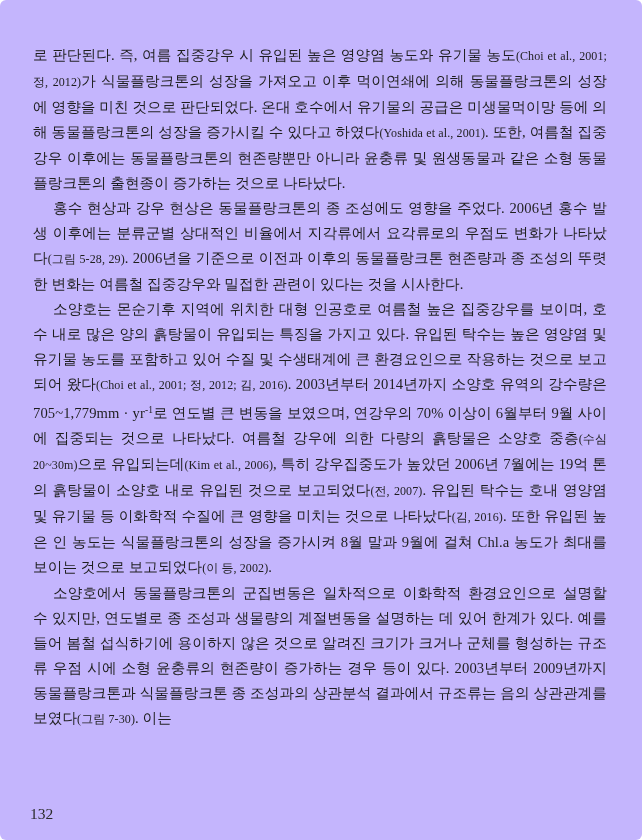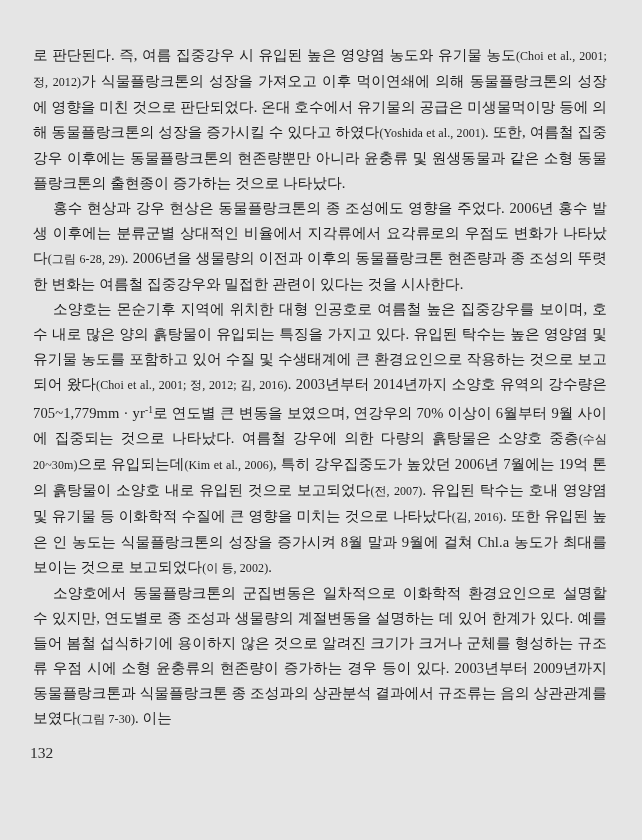--- a/index.html
+++ b/index.html
@@ -4,24 +4,25 @@
 <style>
   html, body {
     margin: 0;
     padding: 0;
     background: #ffffff;
   }
   .page {
     position: relative;
     width: 642px;
     height: 840px;
-    background: #e5e5e5;
+    background: #c4b5fd;
     font-family: "Liberation Serif", "DejaVu Serif", serif;
     color: #1e1e1e;
     overflow: hidden;
+    border-radius: 6px;
   }
   .text-block {
     position: absolute;
     left: 33px;
     top: 43px;
     width: 574px;
     font-size: 14.6px;
     line-height: 25px;
     text-align: justify;
     letter-spacing: 0.1px;
@@ -38,31 +39,31 @@
     font-size: 12px;
   }
   .sup {
     font-size: 9.5px;
     vertical-align: 5px;
     letter-spacing: 0;
   }
   .page-number {
     position: absolute;
     left: 30px;
-    top: 744px;
+    top: 805px;
     font-size: 15.5px;
     color: #2b2b2b;
     font-family: "Liberation Serif", "DejaVu Serif", serif;
     text-align: center;
   }
 </style>
 </head>
 <body>
 
 <div class="page">
   <div class="text-block">
       <p class="para"><span>로 판단된다. 즉, 여름 집중강우 시 유입된 높은 영양염 농도와 유기물 농도</span><span class="cite">(Choi et al., 2001; 정, 2012)</span><span>가 식물플랑크톤의 성장을 가져오고 이후 먹이연쇄에 의해 동물플랑크톤의 성장에 영향을 미친 것으로 판단되었다. 온대 호수에서 유기물의 공급은 미생물먹이망 등에 의해 동물플랑크톤의 성장을 증가시킬 수 있다고 하였다</span><span class="cite">(Yoshida et al., 2001)</span><span>. 또한, 여름철 집중강우 이후에는 동물플랑크톤의 현존량뿐만 아니라 윤충류 및 원생동물과 같은 소형 동물플랑크톤의 출현종이 증가하는 것으로 나타났다.</span></p>
-      <p class="para indent"><span>홍수 현상과 강우 현상은 동물플랑크톤의 종 조성에도 영향을 주었다. 2006년 홍수 발생 이후에는 분류군별 상대적인 비율에서 지각류에서 요각류로의 우점도 변화가 나타났다</span><span class="cite">(그림 6-28, 29)</span><span>. 2006년을 생물량의 이전과 이후의 동물플랑크톤 현존량과 종 조성의 뚜렷한 변화는 여름철 집중강우와 밀접한 관련이 있다는 것을 시사한다.</span></p>
+      <p class="para indent"><span>홍수 현상과 강우 현상은 동물플랑크톤의 종 조성에도 영향을 주었다. 2006년 홍수 발생 이후에는 분류군별 상대적인 비율에서 지각류에서 요각류로의 우점도 변화가 나타났다</span><span class="cite">(그림 5-28, 29)</span><span>. 2006년을 기준으로 이전과 이후의 동물플랑크톤 현존량과 종 조성의 뚜렷한 변화는 여름철 집중강우와 밀접한 관련이 있다는 것을 시사한다.</span></p>
       <p class="para indent"><span>소양호는 몬순기후 지역에 위치한 대형 인공호로 여름철 높은 집중강우를 보이며, 호수 내로 많은 양의 흙탕물이 유입되는 특징을 가지고 있다. 유입된 탁수는 높은 영양염 및 유기물 농도를 포함하고 있어 수질 및 수생태계에 큰 환경요인으로 작용하는 것으로 보고되어 왔다</span><span class="cite">(Choi et al., 2001; 정, 2012; 김, 2016)</span><span>. 2003년부터 2014년까지 소양호 유역의 강수량은 705~1,779mm · yr</span><span class="sup">-1</span><span>로 연도별 큰 변동을 보였으며, 연강우의 70% 이상이 6월부터 9월 사이에 집중되는 것으로 나타났다. 여름철 강우에 의한 다량의 흙탕물은 소양호 중층</span><span class="cite">(수심 20~30m)</span><span>으로 유입되는데</span><span class="cite">(Kim et al., 2006)</span><span>, 특히 강우집중도가 높았던 2006년 7월에는 19억 톤의 흙탕물이 소양호 내로 유입된 것으로 보고되었다</span><span class="cite">(전, 2007)</span><span>. 유입된 탁수는 호내 영양염 및 유기물 등 이화학적 수질에 큰 영향을 미치는 것으로 나타났다</span><span class="cite">(김, 2016)</span><span>. 또한 유입된 높은 인 농도는 식물플랑크톤의 성장을 증가시켜 8월 말과 9월에 걸쳐 Chl.a 농도가 최대를 보이는 것으로 보고되었다</span><span class="cite">(이 등, 2002)</span><span>.</span></p>
       <p class="para indent"><span>소양호에서 동물플랑크톤의 군집변동은 일차적으로 이화학적 환경요인으로 설명할 수 있지만, 연도별로 종 조성과 생물량의 계절변동을 설명하는 데 있어 한계가 있다. 예를 들어 봄철 섭식하기에 용이하지 않은 것으로 알려진 크기가 크거나 군체를 형성하는 규조류 우점 시에 소형 윤충류의 현존량이 증가하는 경우 등이 있다. 2003년부터 2009년까지 동물플랑크톤과 식물플랑크톤 종 조성과의 상관분석 결과에서 규조류는 음의 상관관계를 보였다</span><span class="cite">(그림 7-30)</span><span>. 이는</span></p>
     </div>
   <div class="page-number">132</div>
 </div>
 
 </body></html>

